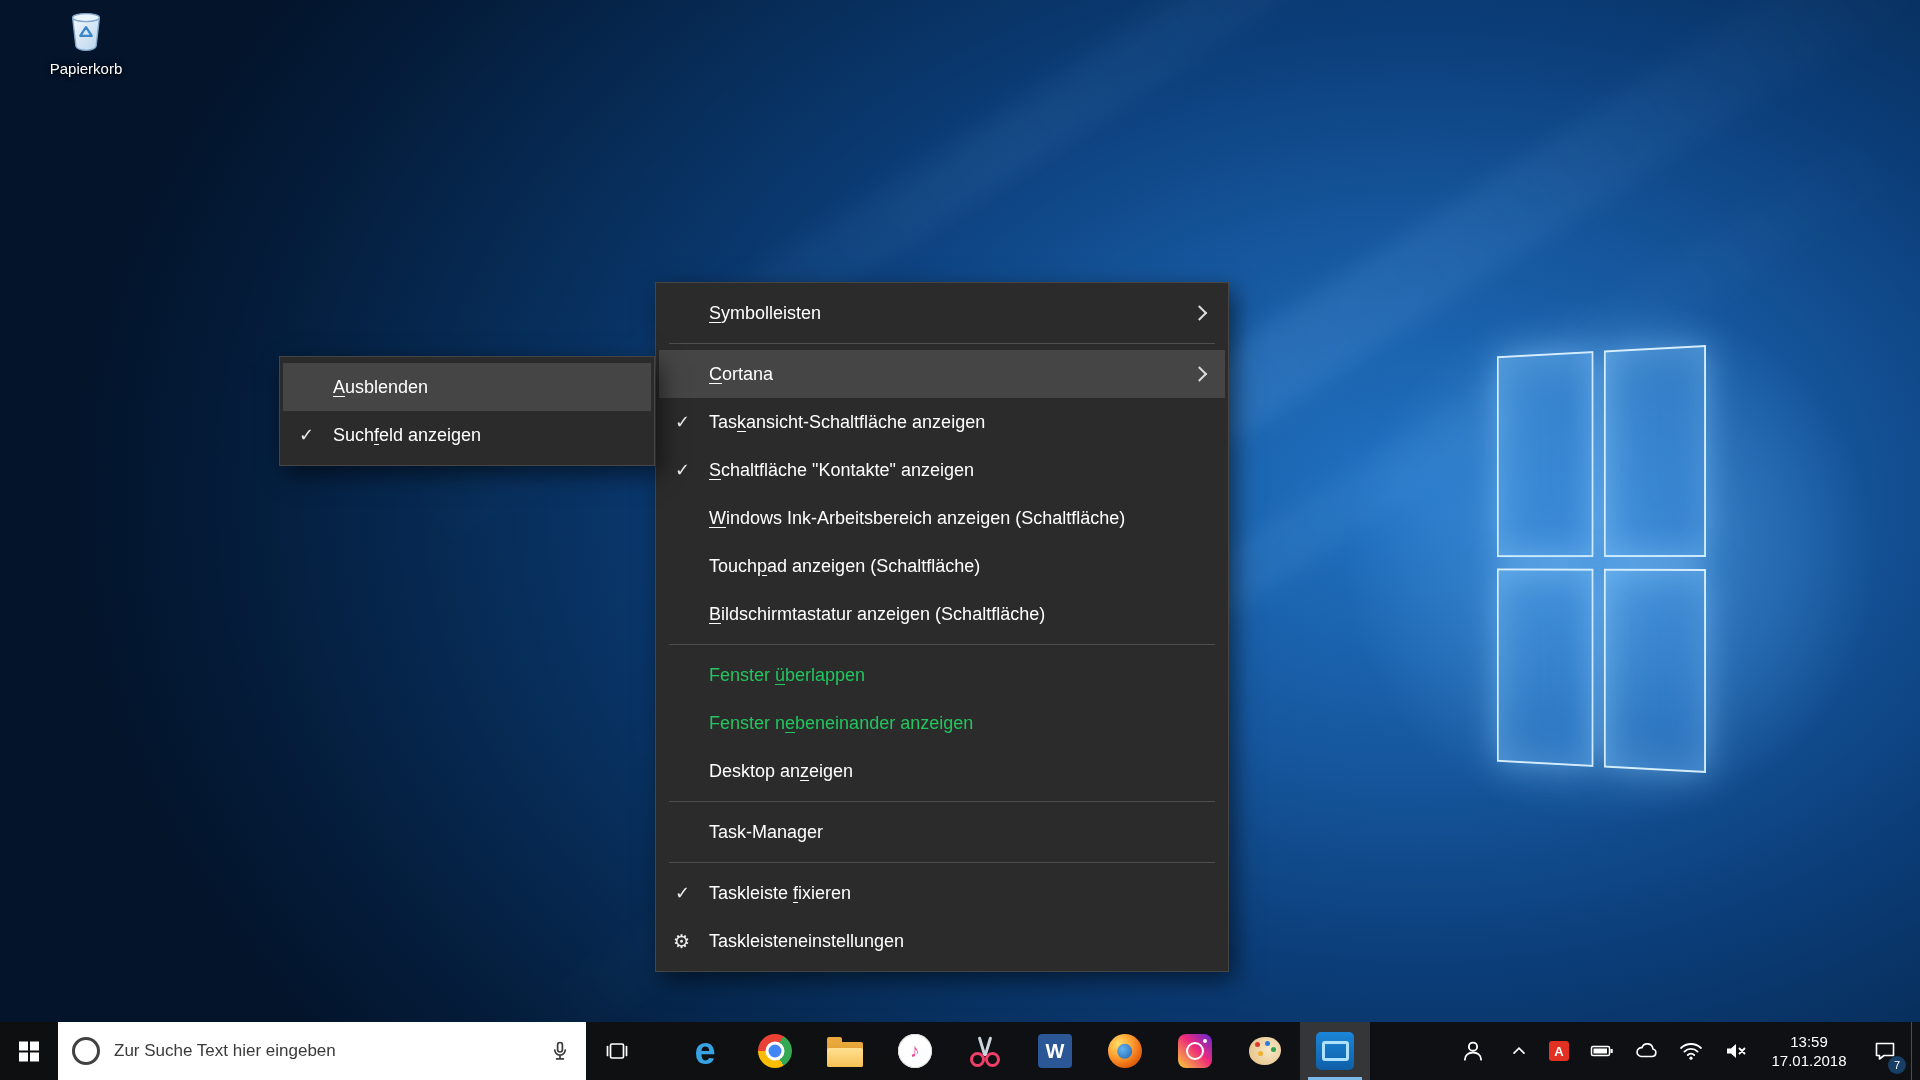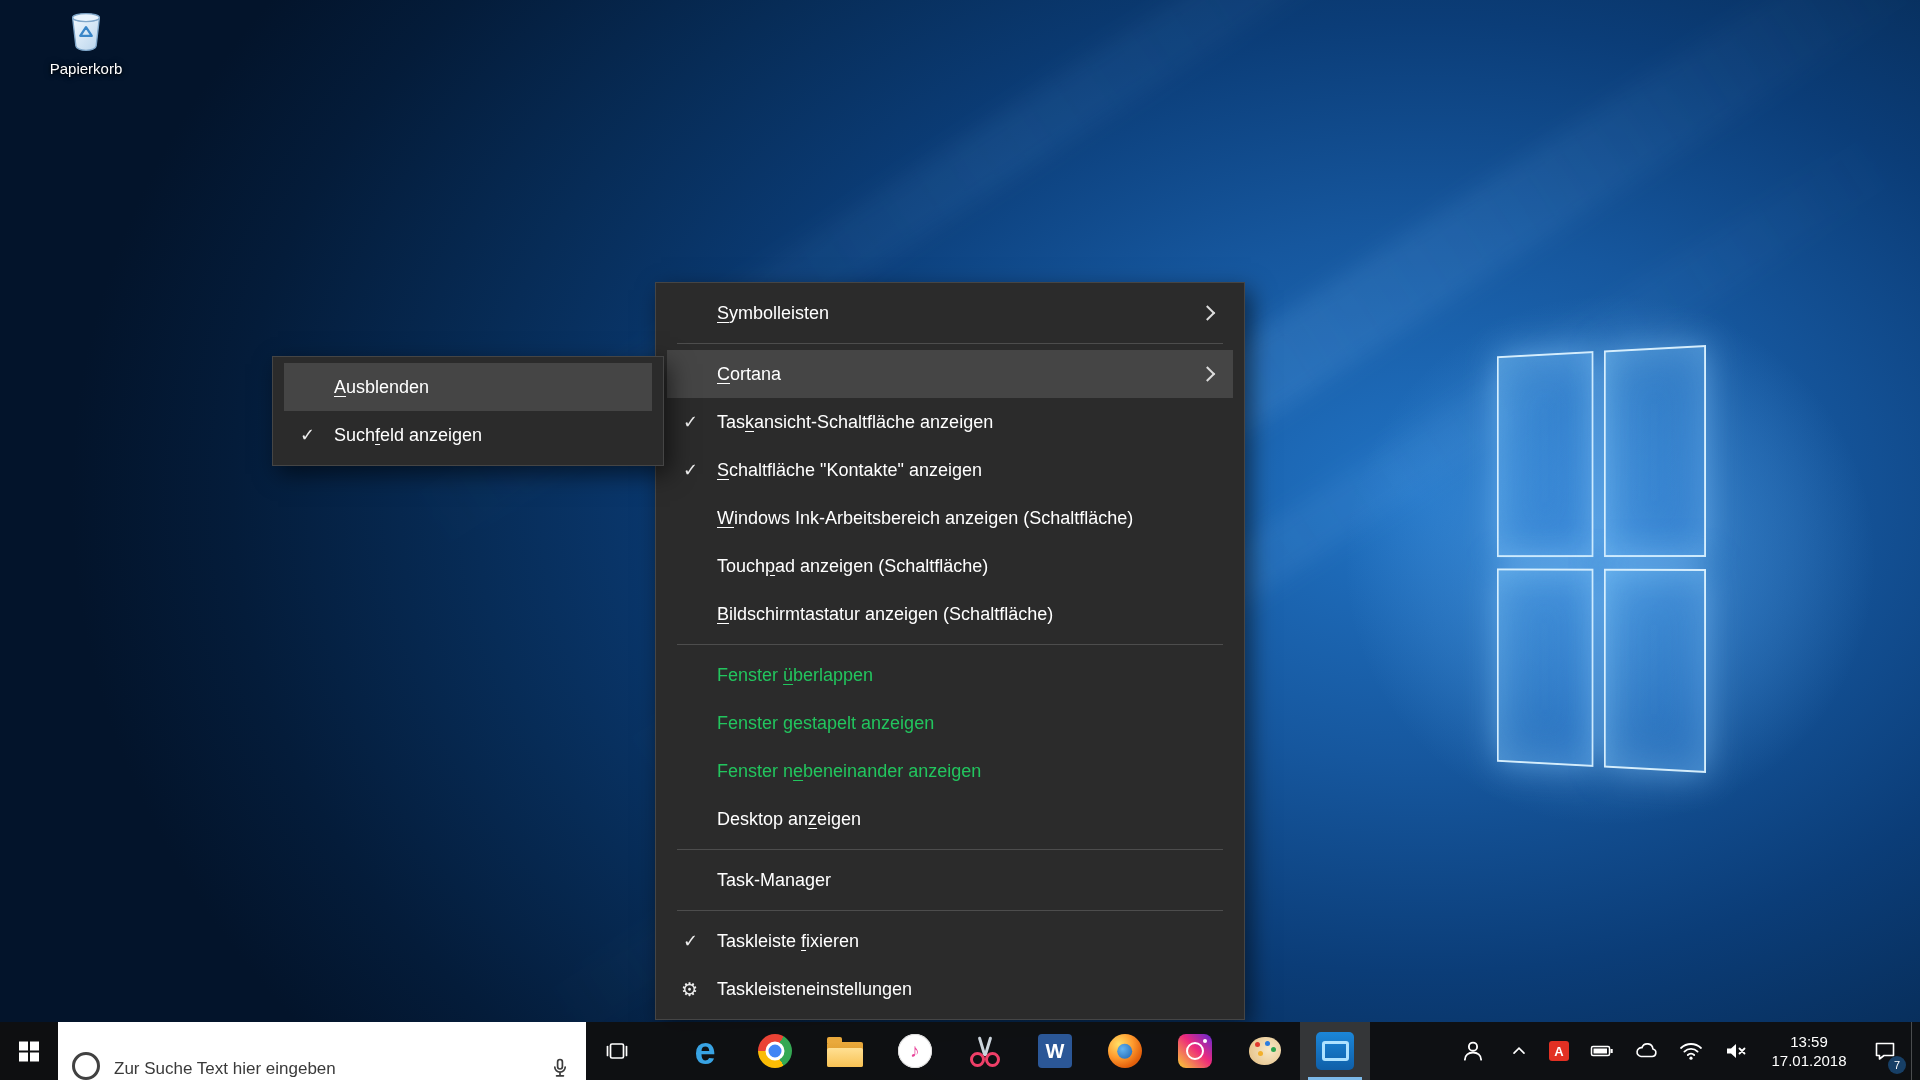--- a/index.html
+++ b/index.html
@@ -26,37 +26,37 @@
     transform:perspective(1600px) rotateY(-22deg);transform-origin:100% 50%;
     display:grid;grid-template-columns:1fr 1fr;grid-template-rows:1.04fr 1fr;gap:12px;}
   .pane{border:2px solid rgba(222,243,255,.95);
     background:linear-gradient(115deg,rgba(105,185,248,.30),rgba(45,125,212,.48));
     box-shadow:0 0 34px rgba(135,200,255,.55), inset 0 0 46px rgba(150,212,255,.38);}
   
   .desk-icon{position:absolute;left:34px;top:8px;width:104px;display:flex;flex-direction:column;align-items:center;z-index:5;cursor:default;}
   .desk-icon .lbl{margin-top:6px;color:#fff;font-size:15px;text-shadow:0 1px 3px rgba(0,0,0,.9),0 0 6px rgba(0,0,0,.6);}
   
   .menu{position:absolute;background:#2b2b2b;border:1px solid #454545;color:#fff;font-size:18px;
-    box-shadow:6px 8px 22px rgba(0,0,0,.55);padding:6px 11px;z-index:20;}
+    box-shadow:6px 8px 22px rgba(0,0,0,.55);padding:6px 3px;z-index:20;}
   .main-menu{left:655px;top:282px;width:566px;}
-  .sub-menu{left:272px;top:356px;width:368px;z-index:25;text-align:center;}
+  .sub-menu{left:279px;top:356px;width:368px;z-index:25;text-align:center;}
   .mi{position:relative;height:48px;display:flex;align-items:center;padding:0 44px 0 50px;white-space:nowrap;cursor:default;}
   .mi.hl{background:#454545;}
   .mi.disabled{color:#22c55e;}
   .mi .check{position:absolute;left:16px;top:50%;transform:translateY(-50%);font-size:18px;color:#eee;}
   .mi .gear{position:absolute;left:14px;top:50%;transform:translateY(-50%);font-size:19px;color:#eee;}
   .mi .arrow{position:absolute;right:20px;top:50%;width:9px;height:9px;border-top:2px solid #dcdcdc;border-right:2px solid #dcdcdc;
     transform:translateY(-50%) rotate(45deg);}
   .sep{height:1px;background:#4d4d4d;margin:6px 10px;}
   .mi u{text-decoration:underline;text-underline-offset:3px;}
   
   .taskbar{position:absolute;left:0;right:0;bottom:0;height:58px;background:rgba(14,15,17,.97);
     display:flex;align-items:stretch;z-index:30;color:#fff;}
   .tb-start{width:58px;display:flex;align-items:center;justify-content:center;}
-  .searchbox{width:500px;background:#fff;display:flex;align-items:flex-end;padding:0 14px;gap:12px;}
+  .searchbox{width:500px;background:#fff;display:flex;align-items:center;padding:0 14px;gap:12px;}
   .cortana-ring{width:22px;height:22px;border:3px solid #414141;border-radius:50%;flex:0 0 auto;}
   .searchbox input{flex:1;border:none;outline:none;font-size:17px;color:#222;background:transparent;
     font-family:"Liberation Sans","DejaVu Sans",sans-serif;}
   .searchbox input::placeholder{color:#3a3a3a;opacity:1;}
   .tb-btn{width:62px;display:flex;align-items:center;justify-content:center;position:relative;}
   .apps{display:flex;margin-left:22px;}
   .app-btn{width:70px;display:flex;align-items:center;justify-content:center;position:relative;}
   .app-btn.active{background:rgba(255,255,255,.16);}
   .app-btn.active .runline{position:absolute;left:8px;right:8px;bottom:0;height:3px;background:#7cb9e8;}
   .tray{margin-left:auto;display:flex;align-items:stretch;}
@@ -171,23 +171,20 @@
       <span><span>Touch</span><u>p</u><span>ad anzeigen (Schaltfläche)</span></span>
     </div>
     <div class="mi">
       <span><span></span><u>B</u><span>ildschirmtastatur anzeigen (Schaltfläche)</span></span>
     </div>
     <div class="sep"></div>
     <div class="mi disabled">
       <span><span>Fenster </span><u>ü</u><span>berlappen</span></span>
     </div>
     <div class="mi disabled">
-      <span><span>Fenster </span><u>g</u><span>estapelt anzeigen</span></span>
-    </div>
-    <div class="mi disabled">
       <span><span>Fenster n</span><u>e</u><span>beneinander anzeigen</span></span>
     </div>
     <div class="mi">
       <span><span>Desktop an</span><u>z</u><span>eigen</span></span>
     </div>
     <div class="sep"></div>
     <div class="mi">
       <span><span>Task-Mana</span><u>g</u><span>er</span></span>
     </div>
     <div class="sep"></div>

